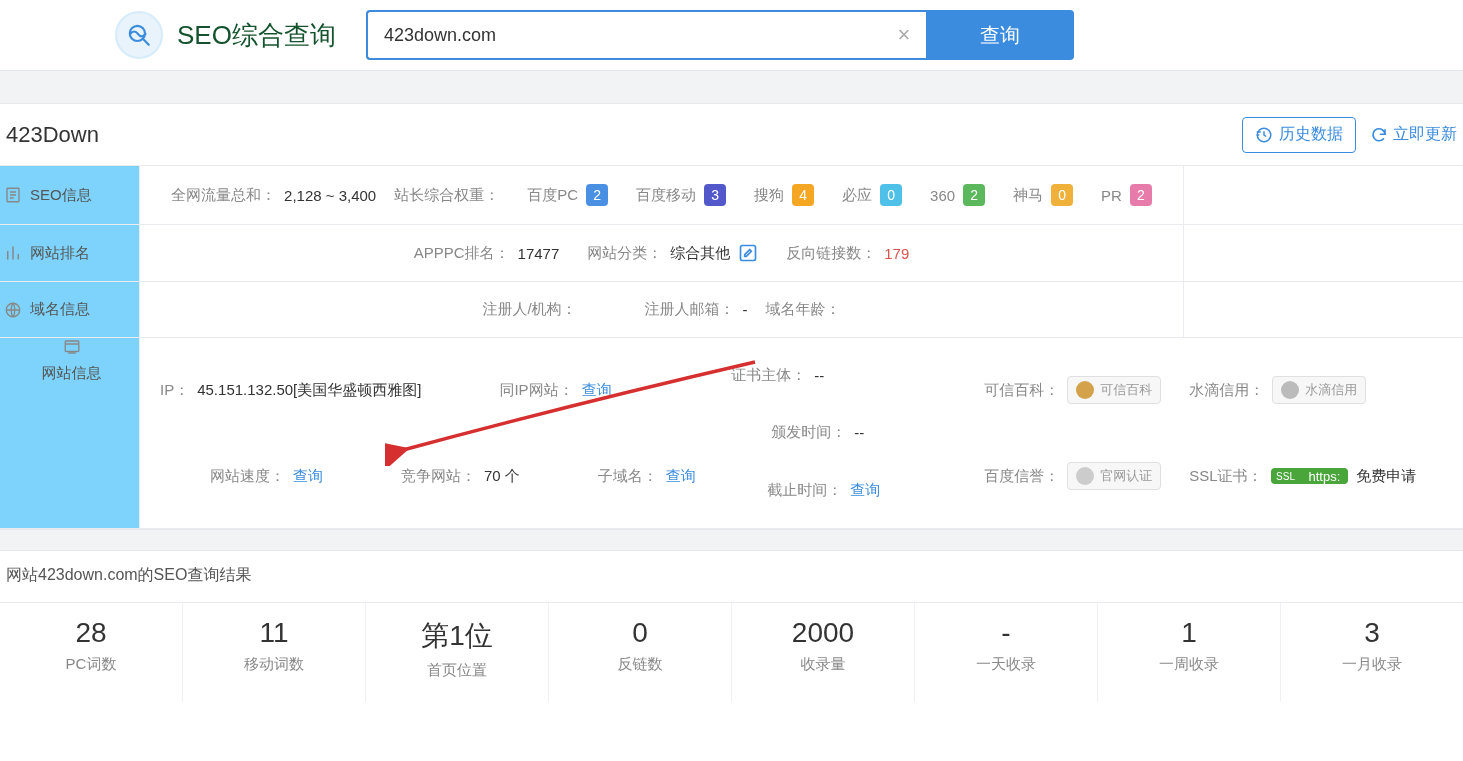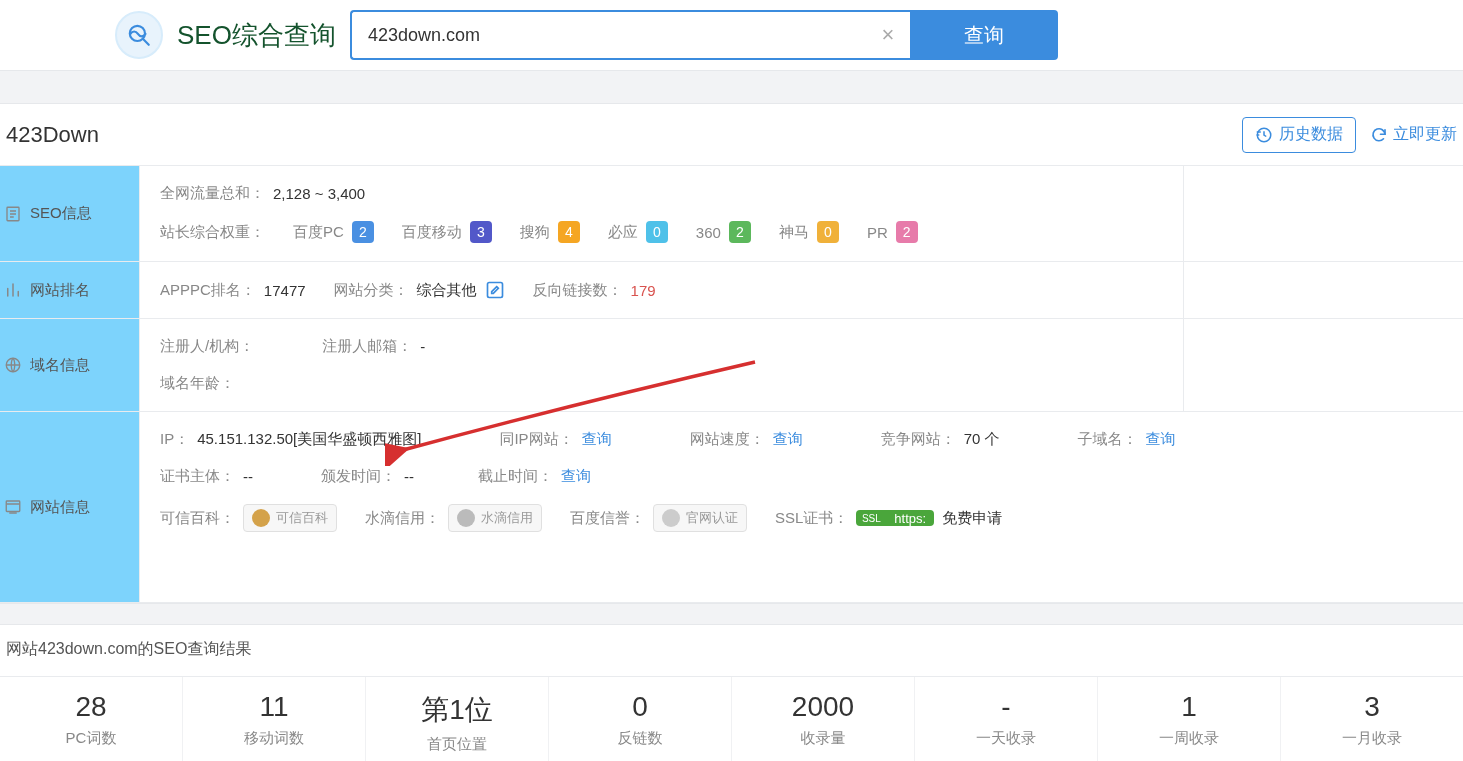--- a/index.html
+++ b/index.html
@@ -3,37 +3,37 @@
 <meta charset="utf-8">
 <style>
 * { margin:0; padding:0; box-sizing:border-box; }
 body { font-family:"Microsoft YaHei","PingFang SC",Arial,sans-serif; background:#fff; color:#333; font-size:14px; }
 
 
 .hdr { display:flex; align-items:center; padding:10px 115px; gap:14px; }
 .logo-icon { width:48px; height:48px; border-radius:50%; background:#e8f3fc; border:2px solid #d7ecfb; display:flex; align-items:center; justify-content:center; }
 .logo-icon svg { width:26px; height:26px; }
 .brand { font-size:26px; color:#14532d; font-weight:400; }
-.search-wrap { display:flex; align-items:stretch; margin-left:0; }
+.search-wrap { display:flex; align-items:stretch; margin-left:16px; }
 .search-box { position:relative; width:560px; height:50px; border:2px solid #3b8cde; border-right:none; border-radius:4px 0 0 4px; display:flex; align-items:center; }
 .search-inp { flex:1; border:none; outline:none; font-size:18px; padding:0 38px 0 16px; height:100%; color:#333; background:transparent; }
 .search-inp::placeholder { color:#999; }
 .clear-btn { position:absolute; right:10px; top:50%; transform:translateY(-50%); width:24px; height:24px; cursor:pointer; color:#aaa; font-size:22px; display:flex; align-items:center; justify-content:center; }
 .search-btn { width:148px; height:50px; background:#3b8cde; border:none; border-radius:0 4px 4px 0; color:#fff; font-size:20px; cursor:pointer; }
 
 
 .sep { height:34px; background:#f2f3f5; border-top:1px solid #e6e8eb; border-bottom:1px solid #e6e8eb; }
 .titlebar { display:flex; align-items:center; justify-content:space-between; padding:0 0 0 0; height:62px; border-bottom:1px solid #e9ebee; }
 .titlebar h1 { font-size:22px; font-weight:400; padding-left:6px; }
 .title-actions { display:flex; align-items:center; gap:14px; padding-right:6px; }
 .btn-outline { height:36px; border:1px solid #3b8cde; border-radius:4px; background:#fff; color:#3b8cde; padding:0 12px; font-size:16px; display:inline-flex; align-items:center; gap:6px; cursor:pointer; }
 .link-refresh { color:#3b8cde; font-size:16px; text-decoration:none; display:inline-flex; align-items:center; gap:5px; cursor:pointer; }
 .lbl-col { width:140px; flex:0 0 140px; background:#7dd3fc; border-right:1px solid #e9ebee; display:flex; align-items:center; justify-content:flex-start; gap:8px; padding-left:4px; color:#555; font-size:15px; }
 .lbl-col svg { width:18px; height:18px; flex:0 0 18px; color:#888; }
-.body-col { flex:1; padding:18px 20px; display:flex; flex-direction:column; gap:18px; }
+.body-col { flex:1; padding:18px 20px; display:flex; flex-direction:row; gap:18px;justify-content:center; }
 .row { display:flex; align-items:center; flex-wrap:wrap; gap:18px 28px; color:#555; font-size:15px; }
 .row .kv { display:inline-flex; align-items:center; gap:8px; }
 .muted-lbl { color:#888; }
 .val { color:#333; }
 .badge { display:inline-flex; align-items:center; justify-content:center; min-width:22px; height:22px; color:#fff; border-radius:4px; font-size:14px; padding:0 4px; font-weight:500; }
 .b-blue { background:#4a90e2; }
 .b-indigo { background:#5258c9; }
 .b-orange { background:#f5a623; }
 .b-cyan { background:#4fc1e9; }
 .b-green { background:#5cb85c; }
@@ -42,21 +42,21 @@
 .link { color:#3b8cde; text-decoration:none; cursor:pointer; }
 .red { color:#d9534f; }
 .edit-icon { display:inline-flex; width:20px; height:20px; color:#3b8cde; cursor:pointer; }
 .tag-img { display:inline-flex; align-items:center; height:28px; border:1px solid #e0e0e0; border-radius:4px; padding:0 8px; background:#f7f7f7; gap:6px; color:#999; font-size:13px; }
 .tag-img .dot { width:18px; height:18px; border-radius:50%; background:#ddd; display:flex; align-items:center; justify-content:center; }
 .tag-ssl { display:inline-flex; align-items:center; height:16px; border-radius:4px; overflow:hidden; }
 .tag-ssl .ico { width:30px; height:28px; background:#4aa63b; display:flex; align-items:center; justify-content:center; color:#fff; font-size:10px; }
 .tag-ssl .txt { background:#4aa63b; color:#fff; height:28px; display:flex; align-items:center; padding:0 8px; font-size:13px; }
 .right-col { width:280px; border-left:1px solid #e9ebee; }
 .section { display:flex; border-bottom:1px solid #e9ebee; }
-.section.tall .lbl-col { min-height:190px; }
+.section.tall .lbl-col { min-height:190px;flex-direction:column; }
 
 
 .arrow-svg { position:absolute; pointer-events:none; }
 
 
 .result-sep { height:22px; background:#f2f3f5; border-top:1px solid #e6e8eb; border-bottom:1px solid #e6e8eb; }
 .result-title { font-size:16px; color:#555; padding:14px 6px 16px; border-bottom:1px solid #e9ebee; }
 .stats { display:flex; }
 .stat { flex:1; text-align:center; padding:14px 0 22px; }
 .stat .num { font-size:28px; color:#333; }

